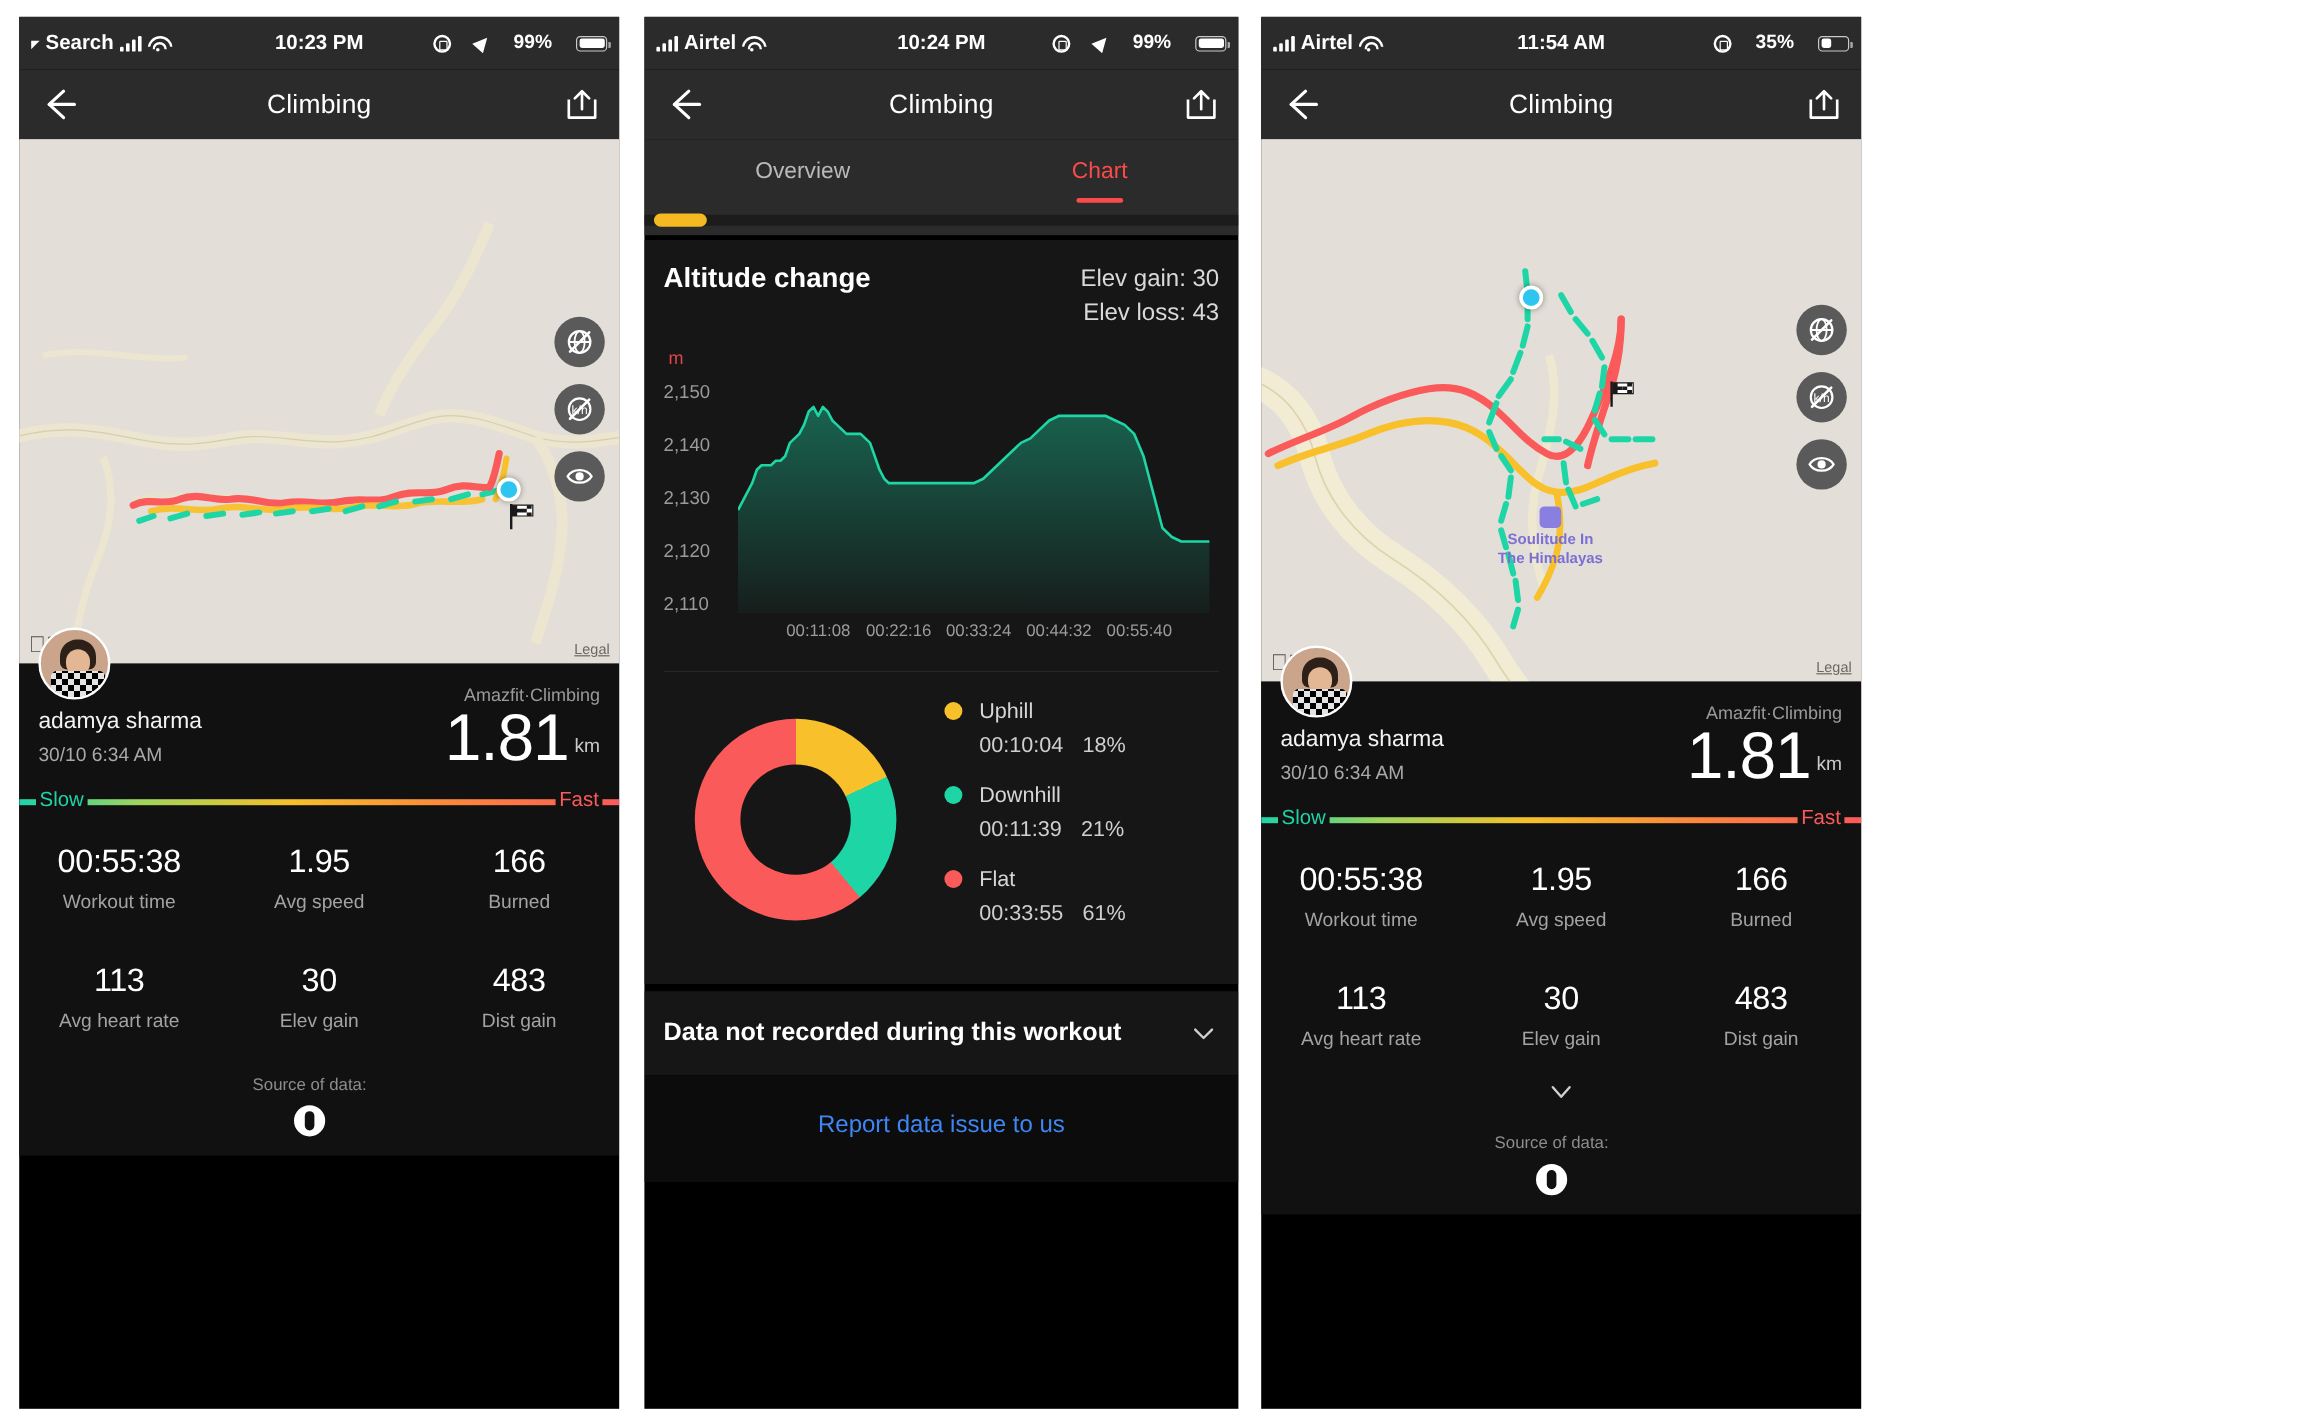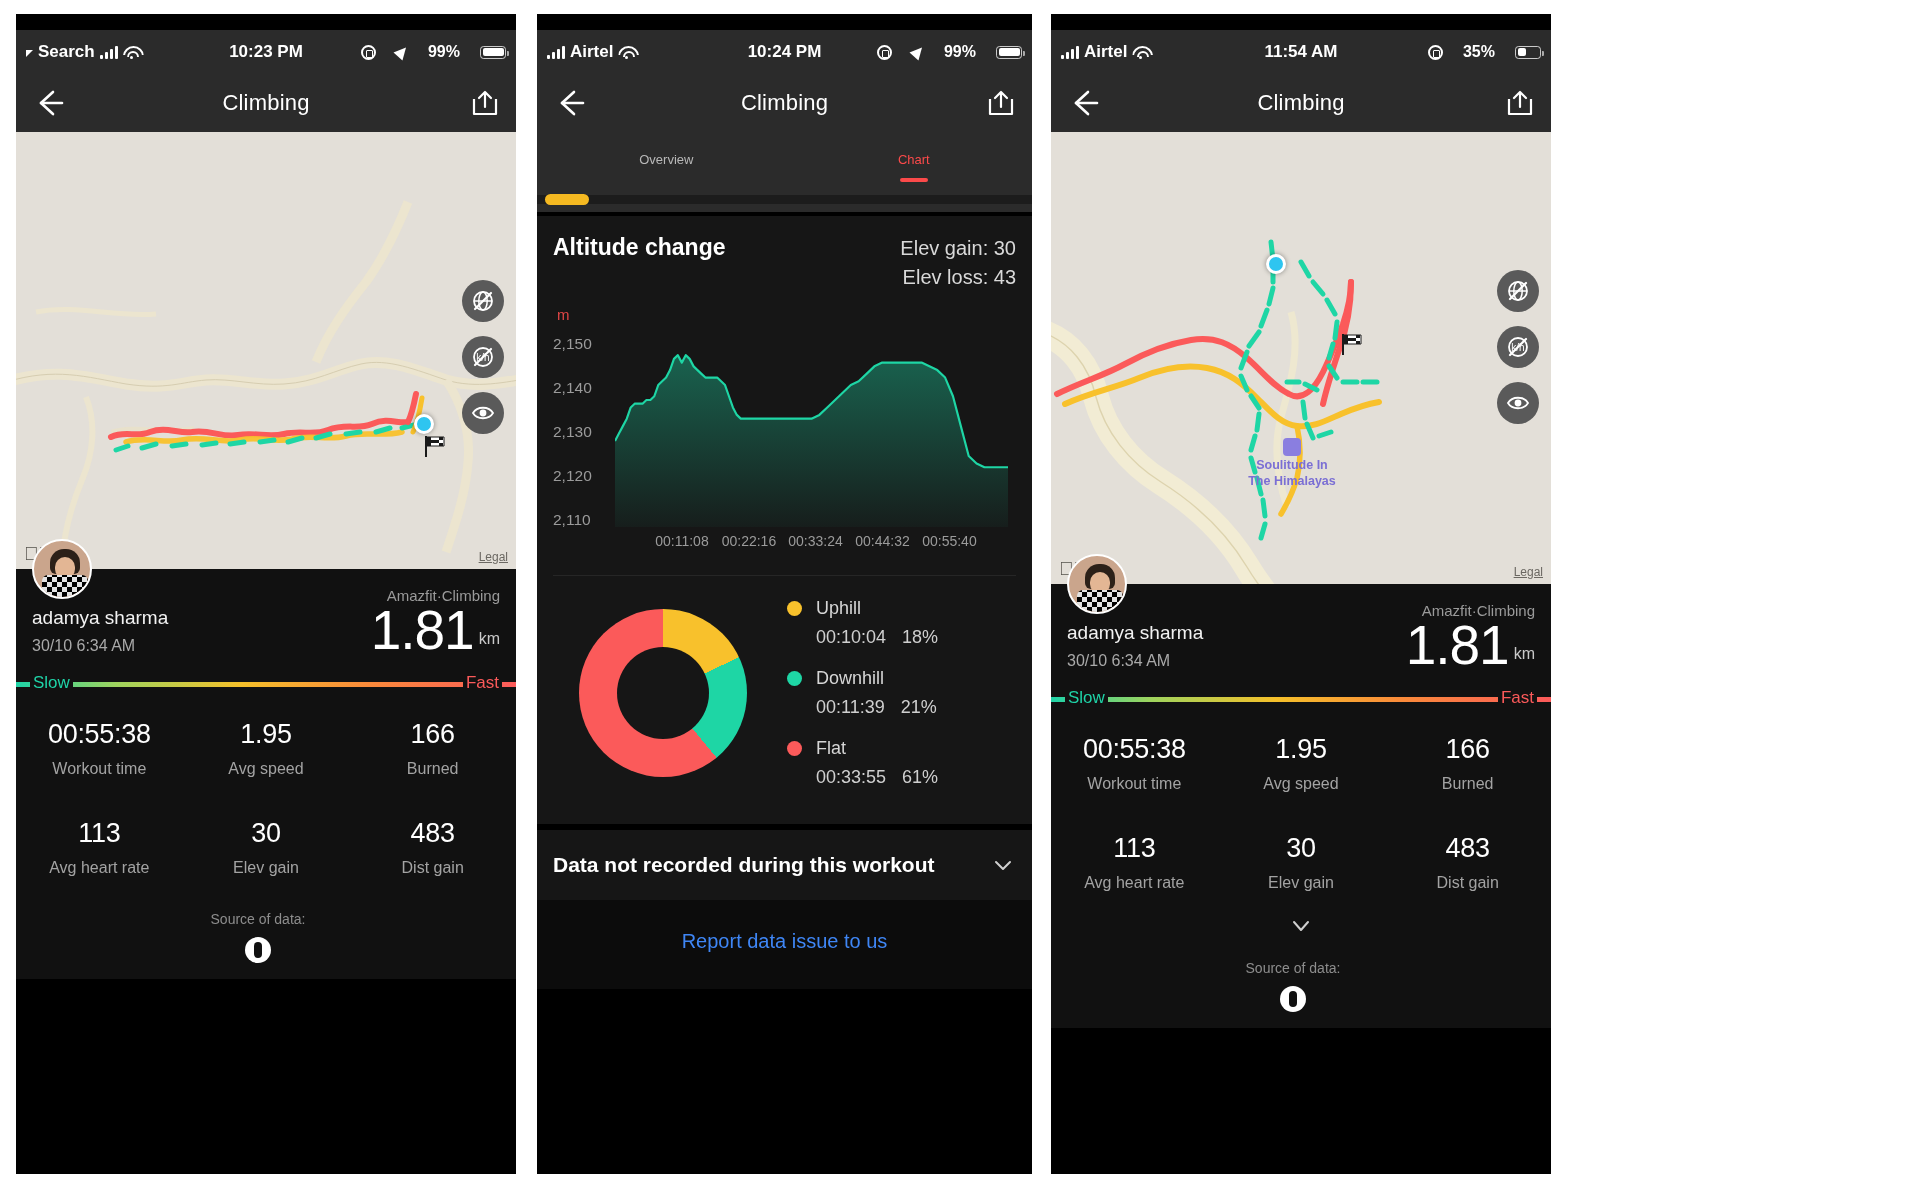--- a/index.html
+++ b/index.html
@@ -8,21 +8,21 @@
   .stage { position:relative; width:1920px; height:1188px; background:#fff; }
 
   
   .panel { position:absolute; top:14px; height:1160px; background:#000; overflow:hidden; }
   #panel1 { left:16px;   width:500px; }
   #panel2 { left:537px;  width:495px; }
   #panel3 { left:1051px; width:500px; }
 
   
   .statusbar { position:relative; height:44px; background:#2b2b2b; color:#fff;
-    display:flex; align-items:center; font-size:17px; font-weight:600;margin-top:16px; }
+    display:flex; align-items:center; font-size:17px; font-weight:600; }
   .sb-left { position:absolute; left:10px; display:flex; align-items:center; gap:5px; }
   .sb-center { position:absolute; left:0; right:0; text-align:center; font-weight:600; }
   .sb-right { position:absolute; right:10px; display:flex; align-items:center; gap:20px; font-size:16px;}
   .carrier-tri { width:0;height:0;border-top:7px solid #fff;border-right:7px solid transparent;
      display:inline-block; transform:translateY(1px);}
   .bars { display:inline-flex; align-items:flex-end; gap:2px; height:13px; }
   .bars i { display:block; width:3px; background:#fff; border-radius:1px; }
   .bars i:nth-child(1){height:4px;} .bars i:nth-child(2){height:7px;}
   .bars i:nth-child(3){height:10px;} .bars i:nth-child(4){height:13px;}
   .wifi { width:17px;height:13px; position:relative; }
@@ -46,21 +46,21 @@
   .navbar { position:relative; height:58px; background:#2b2b2b; color:#fff;
     display:flex; align-items:center; }
   .nav-title { position:absolute; left:0; right:0; text-align:center;
     font-size:22px; font-weight:400; letter-spacing:.2px; }
   .nav-back { position:absolute; left:16px; width:34px;height:34px; }
   .nav-share { position:absolute; right:16px; width:30px;height:30px; }
 
   
   .tabs { height:54px; background:#2b2b2b; display:flex; align-items:center;
     justify-content:space-around; position:relative; }
-  .tab { font-size:13px; color:#b9b9b9; position:relative; padding:6px 4px;text-align:center; }
+  .tab { font-size:19px; color:#b9b9b9; position:relative; padding:6px 4px;text-align:center; }
   .tab.active { color:#fb4a4a; }
   .tab.active::after { content:""; position:absolute; left:14%; right:14%; bottom:-9px;
     height:4px; background:#fb4a4a; border-radius:2px; }
   .scrollstrip { height:26px; background:#2b2b2b; position:relative; }
   .scrollstrip .track { position:absolute; left:0; right:0; top:9px; height:9px; background:#1c1c1c; }
   .scrollstrip .thumb { position:absolute; left:8px; top:8px; width:44px; height:11px;
     background:#f5b921; border-radius:6px; }
 
   
   .map { position:relative; background:#e3dfd8; overflow:hidden; }
@@ -428,21 +428,21 @@
           <div class="leg">
             <div class="leg-h">
                 <span class="leg-dot" style="background:#1ed6a5"></span>
               <span class="leg-name">Downhill</span>
               </div>
             <div class="leg-v">
                 <span>00:11:39</span>
               <span>21%</span>
               </div>
           </div>
-          <div class="leg" style="margin-bottom:0">
+          <div class="leg" style="margin-bottom:12px">
             <div class="leg-h">
                 <span class="leg-dot" style="background:#fb5a5a"></span>
               <span class="leg-name">Flat</span>
               </div>
             <div class="leg-v">
                 <span>00:33:55</span>
               <span>61%</span>
               </div>
           </div>
         </div>

